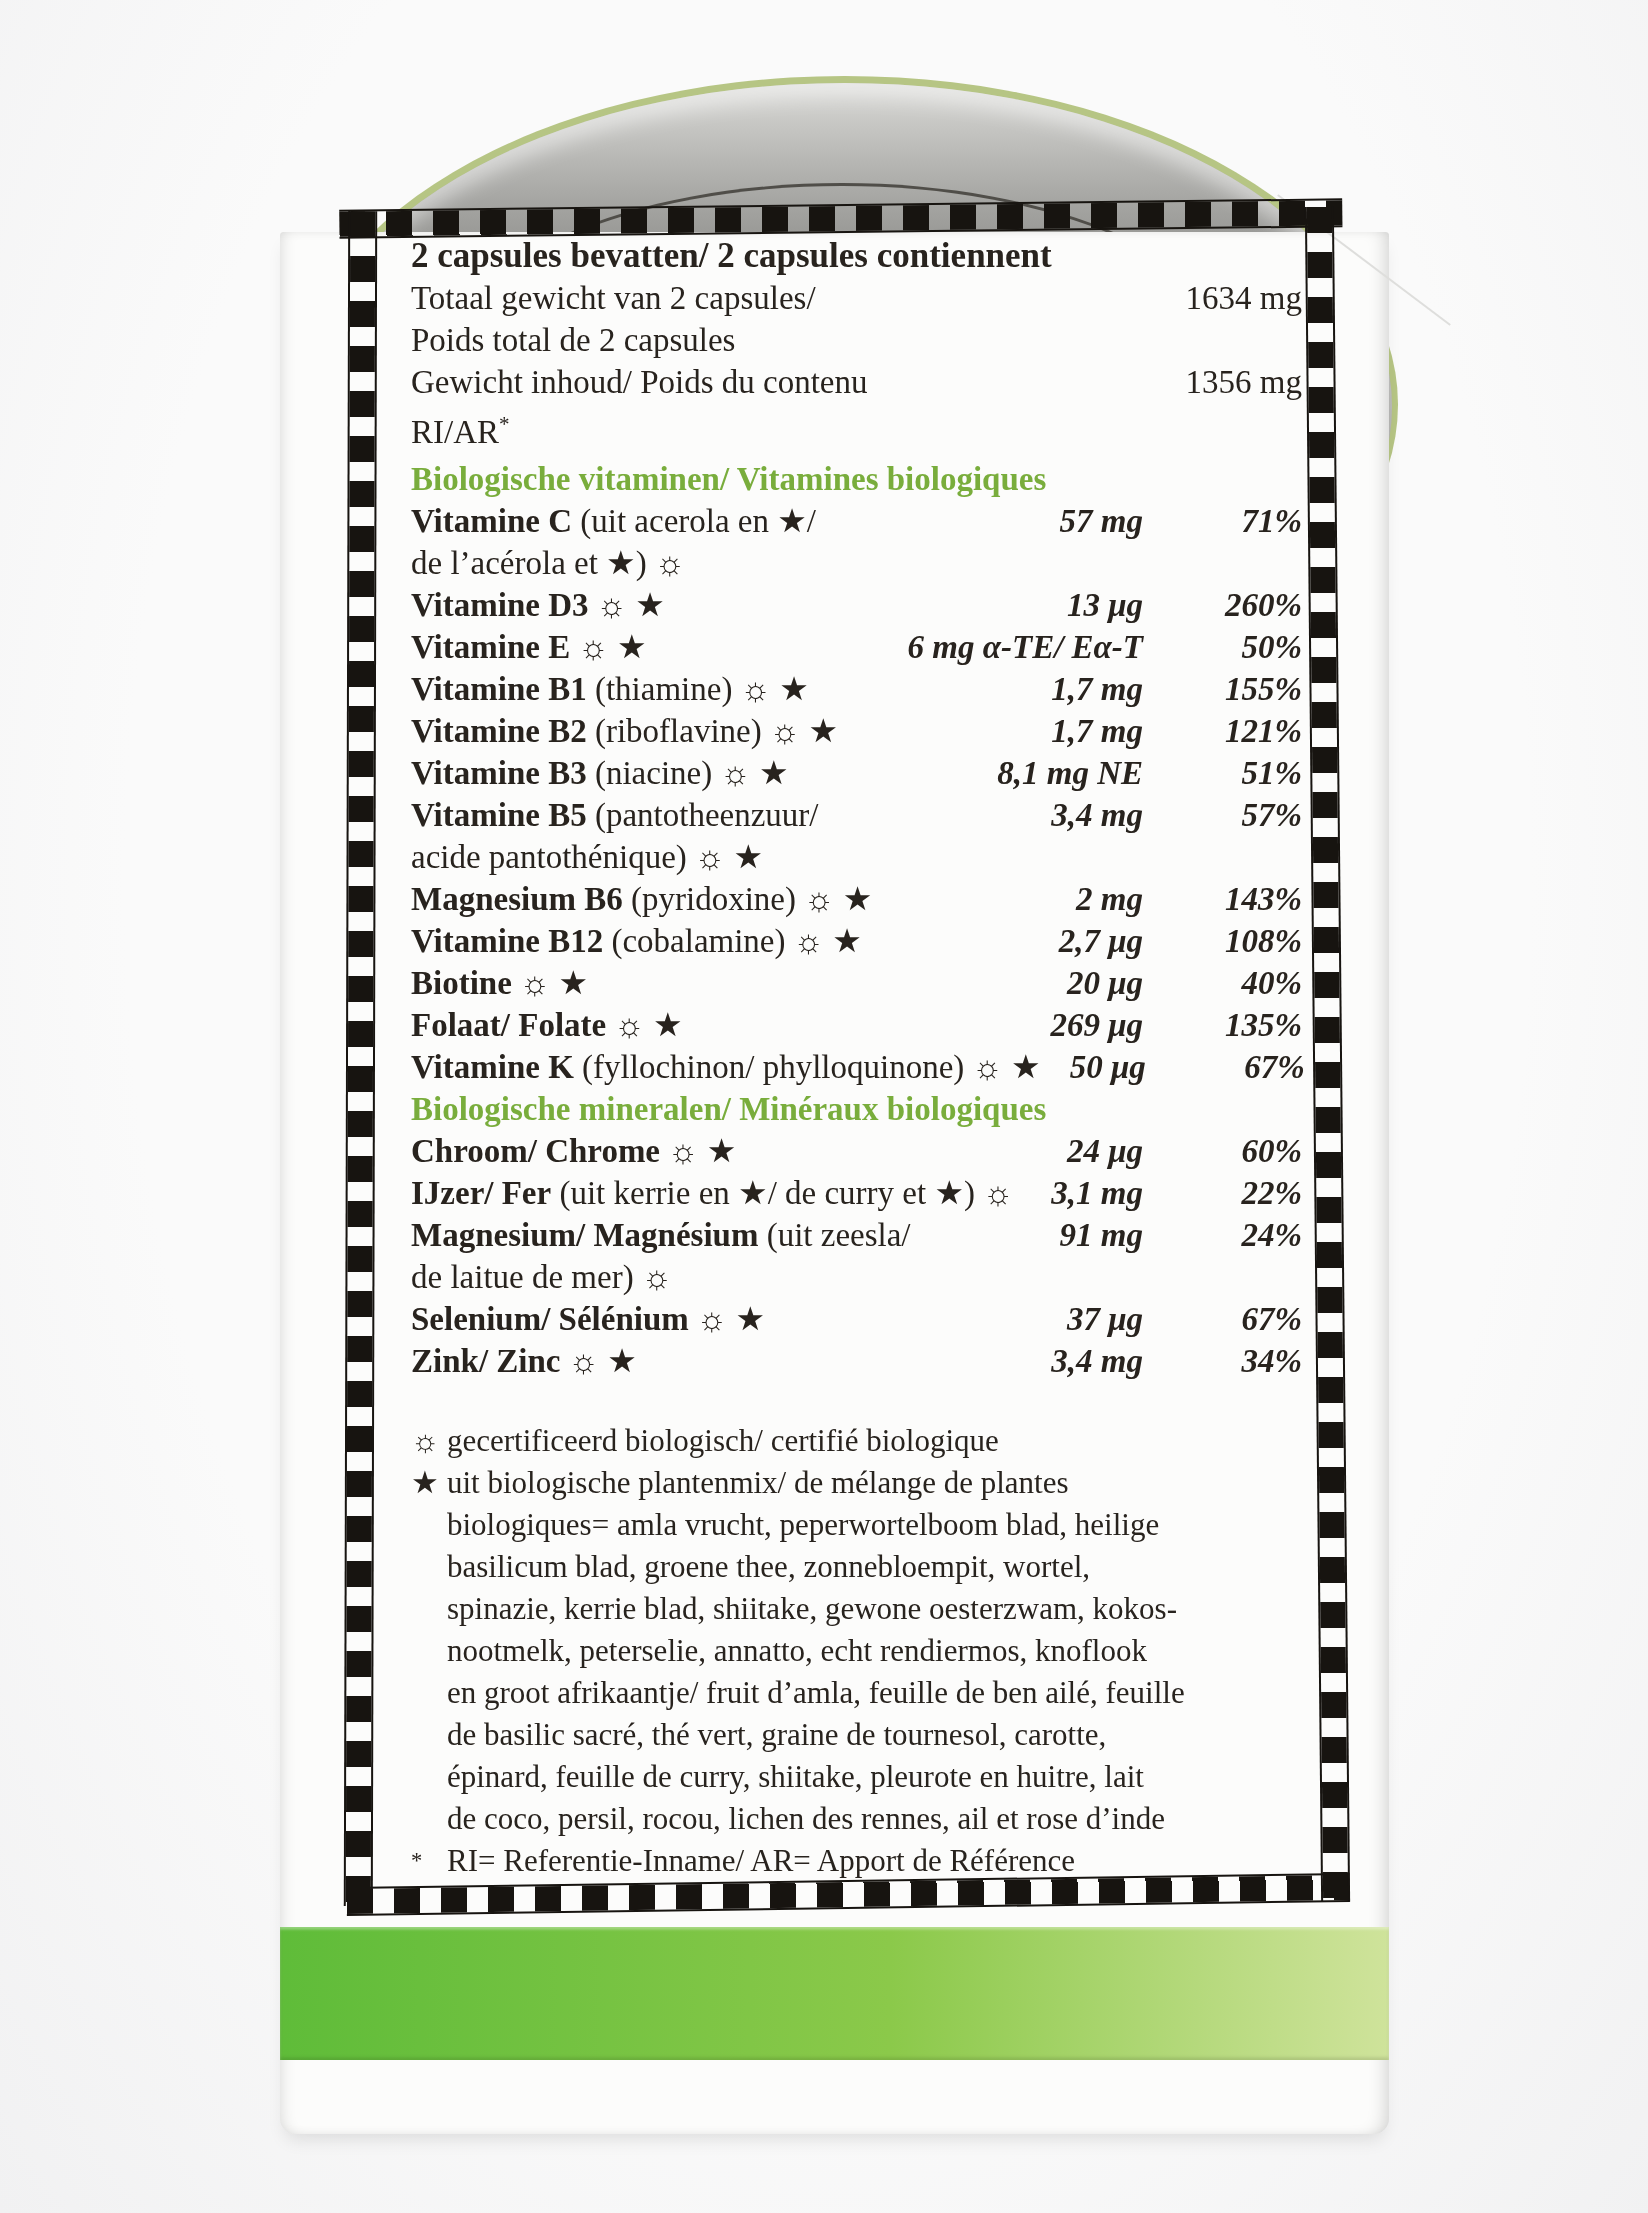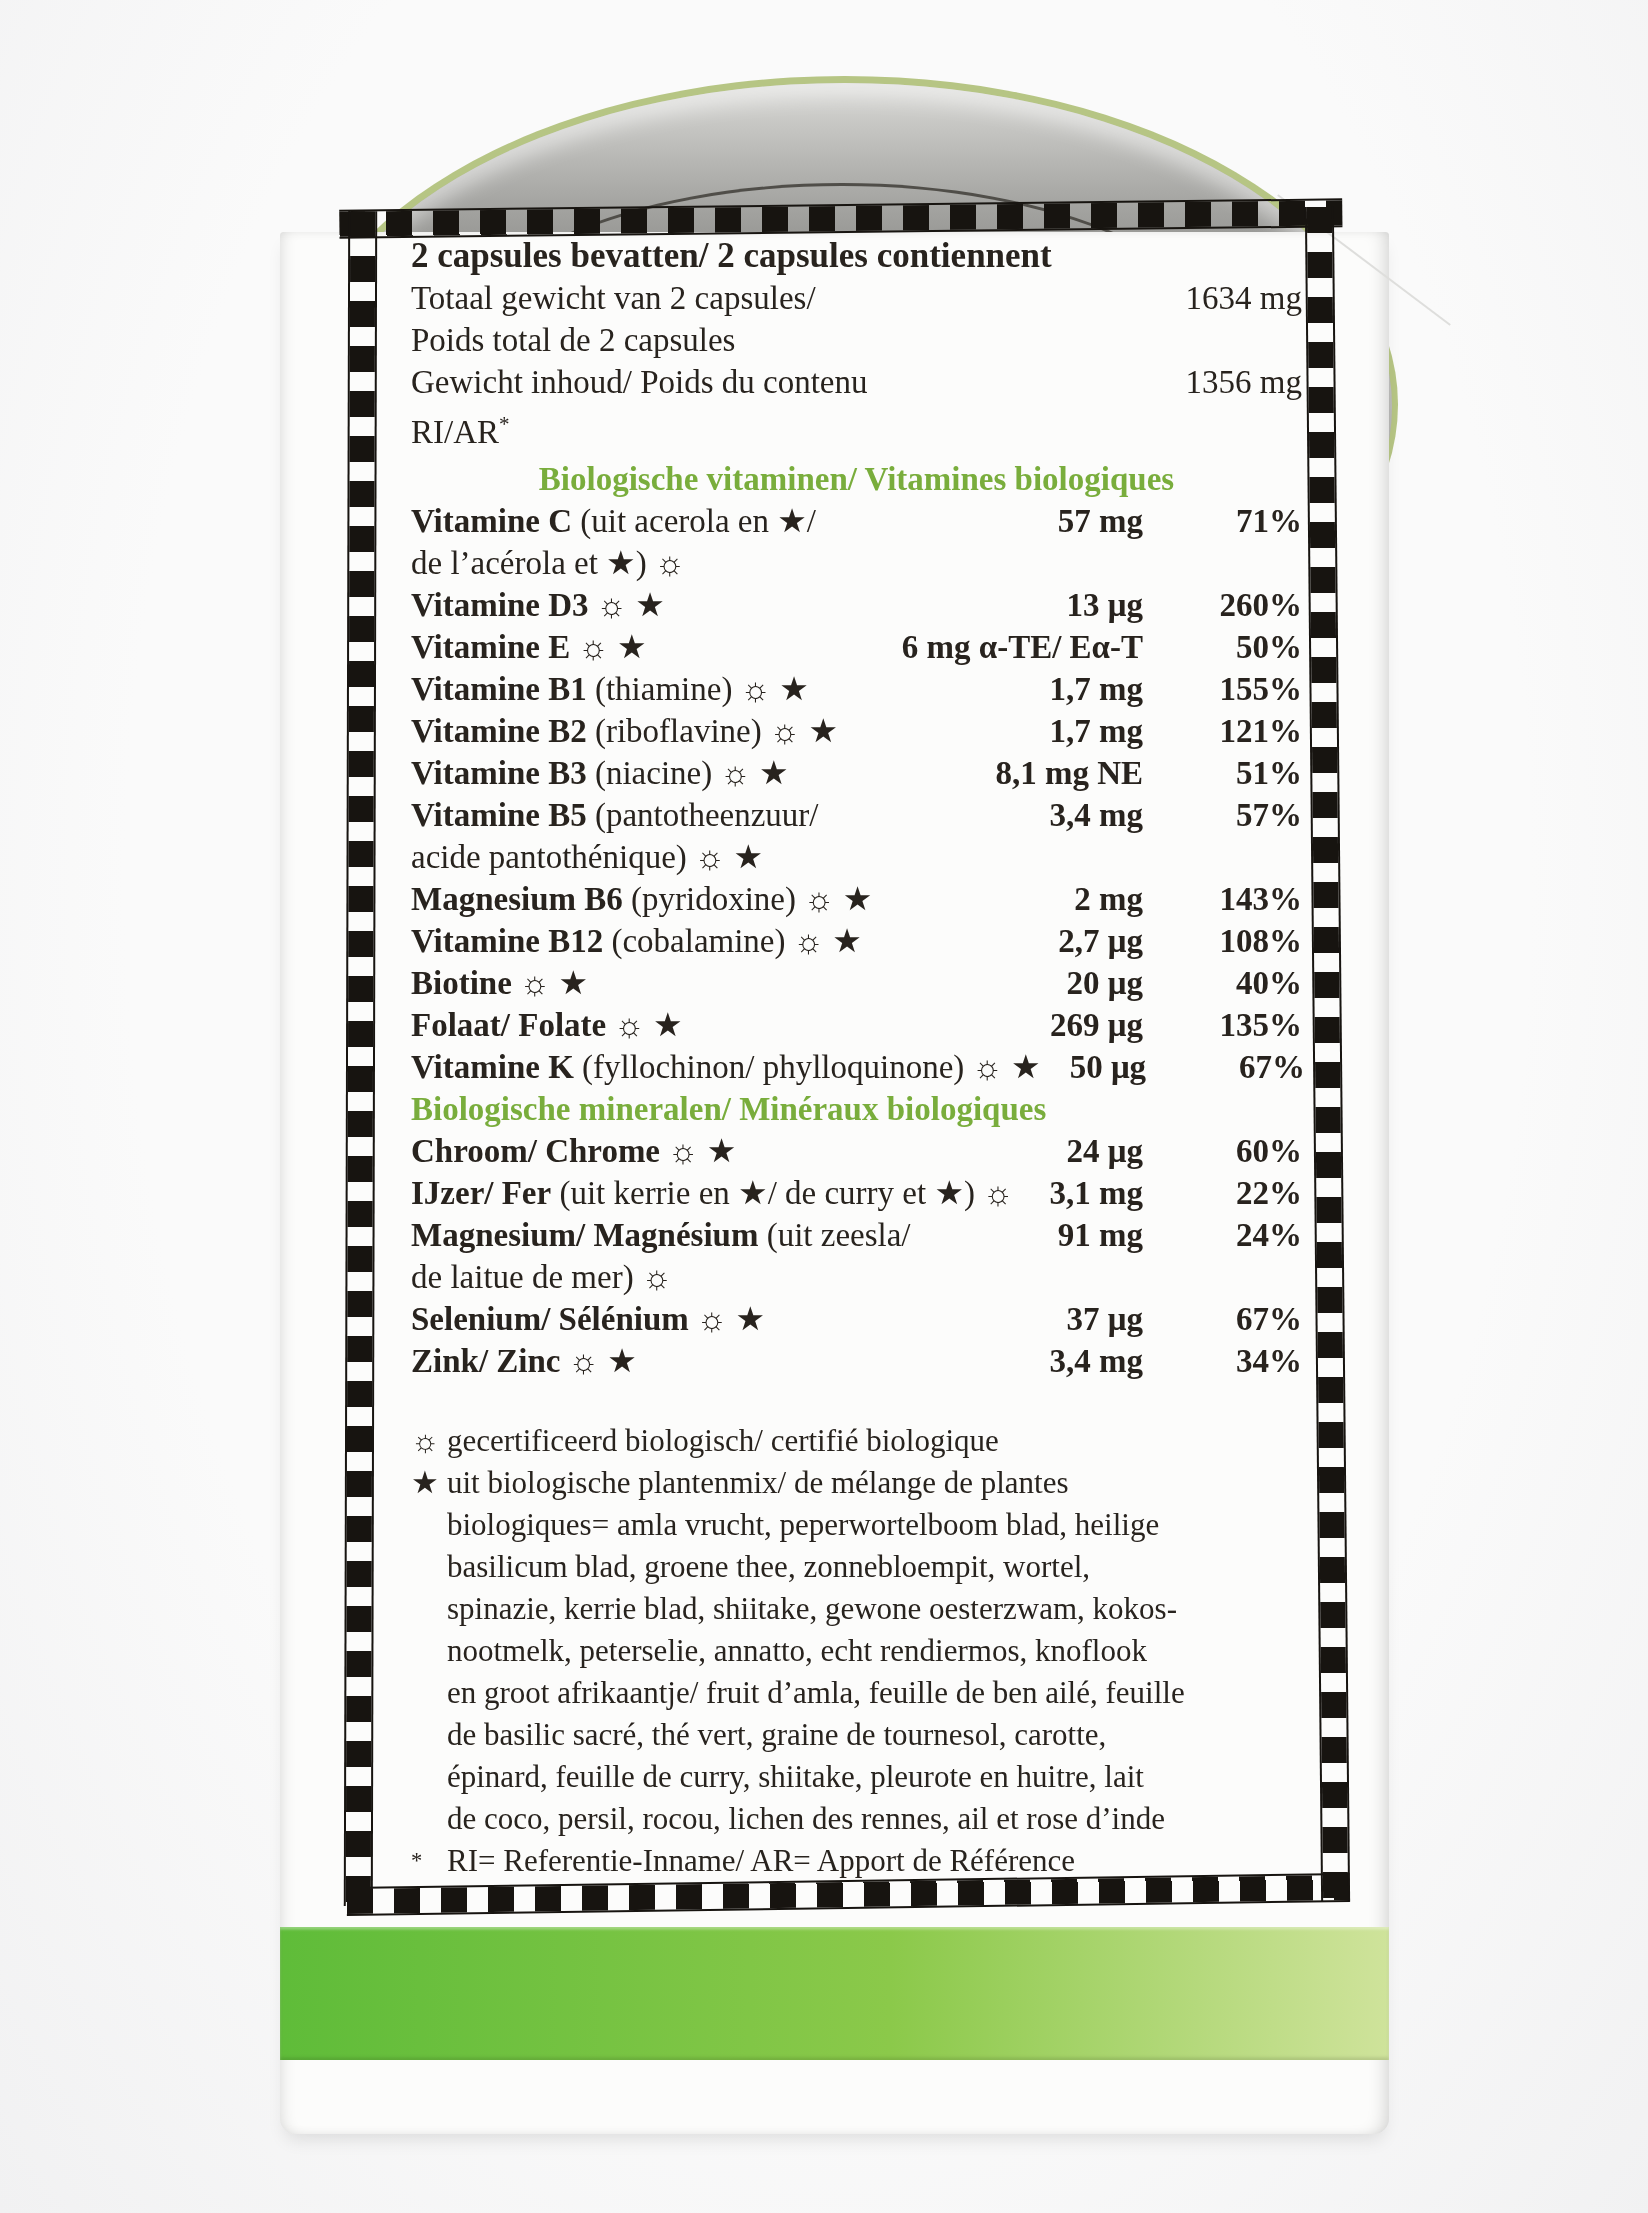--- a/index.html
+++ b/index.html
@@ -39,24 +39,24 @@
            background-image:repeating-linear-gradient(180deg,#171410 0 26px,transparent 26px 45px); }
   .edge-left  { left:0;  transform:rotate(0.4deg); }
   .edge-right { right:0; transform:rotate(-0.3deg); }
   
   .content { position:absolute; left:411px; top:235px; width:891px; font-size:33px; line-height:42px; }
   .hdr  { font-weight:700; font-size:35px; white-space:nowrap; }
   .wrow { display:grid; grid-template-columns:1fr max-content; white-space:nowrap; }
   .riar { text-align:left; }
   .riar sup { font-size:21px; vertical-align:super; }
   .sect { font-weight:700; color:var(--heading-green,#79ad3c); white-space:nowrap; }
-  .sect.vit { margin-top:5.2px;text-align:center; }
+  .sect.vit { margin-top:5.2px; }
   .row  { display:grid; grid-template-columns:1fr max-content 130px; white-space:nowrap;gap:29px; }
   .row .nm b { font-weight:700; }
-  .row .amt, .row .pct { font-weight:700; justify-self:end; }
+  .row .amt, .row .pct { font-weight:700; justify-self:end;font-style:italic; }
   .legend { margin-top:38px; font-size:31px; }
   .leg-line { display:grid; grid-template-columns:36px 1fr; white-space:nowrap; }
   .leg-mark { }
   .m-ast { font-size:22.5px; vertical-align:super; line-height:42px; }
   
   .band { position:absolute; left:280px; top:1927px; width:1109px; height:133px;
           background:linear-gradient(90deg,var(--band-left,#5fbc39) 0%,var(--band-mid,#8bc94a) 55%,var(--band-right,#cfe39b) 100%);
           box-shadow:inset 0 2.6px 2.6px rgba(255,255,255,.35), inset 0 -2.6px 3.5px rgba(0,0,0,.12); }
 </style>
 </head>

